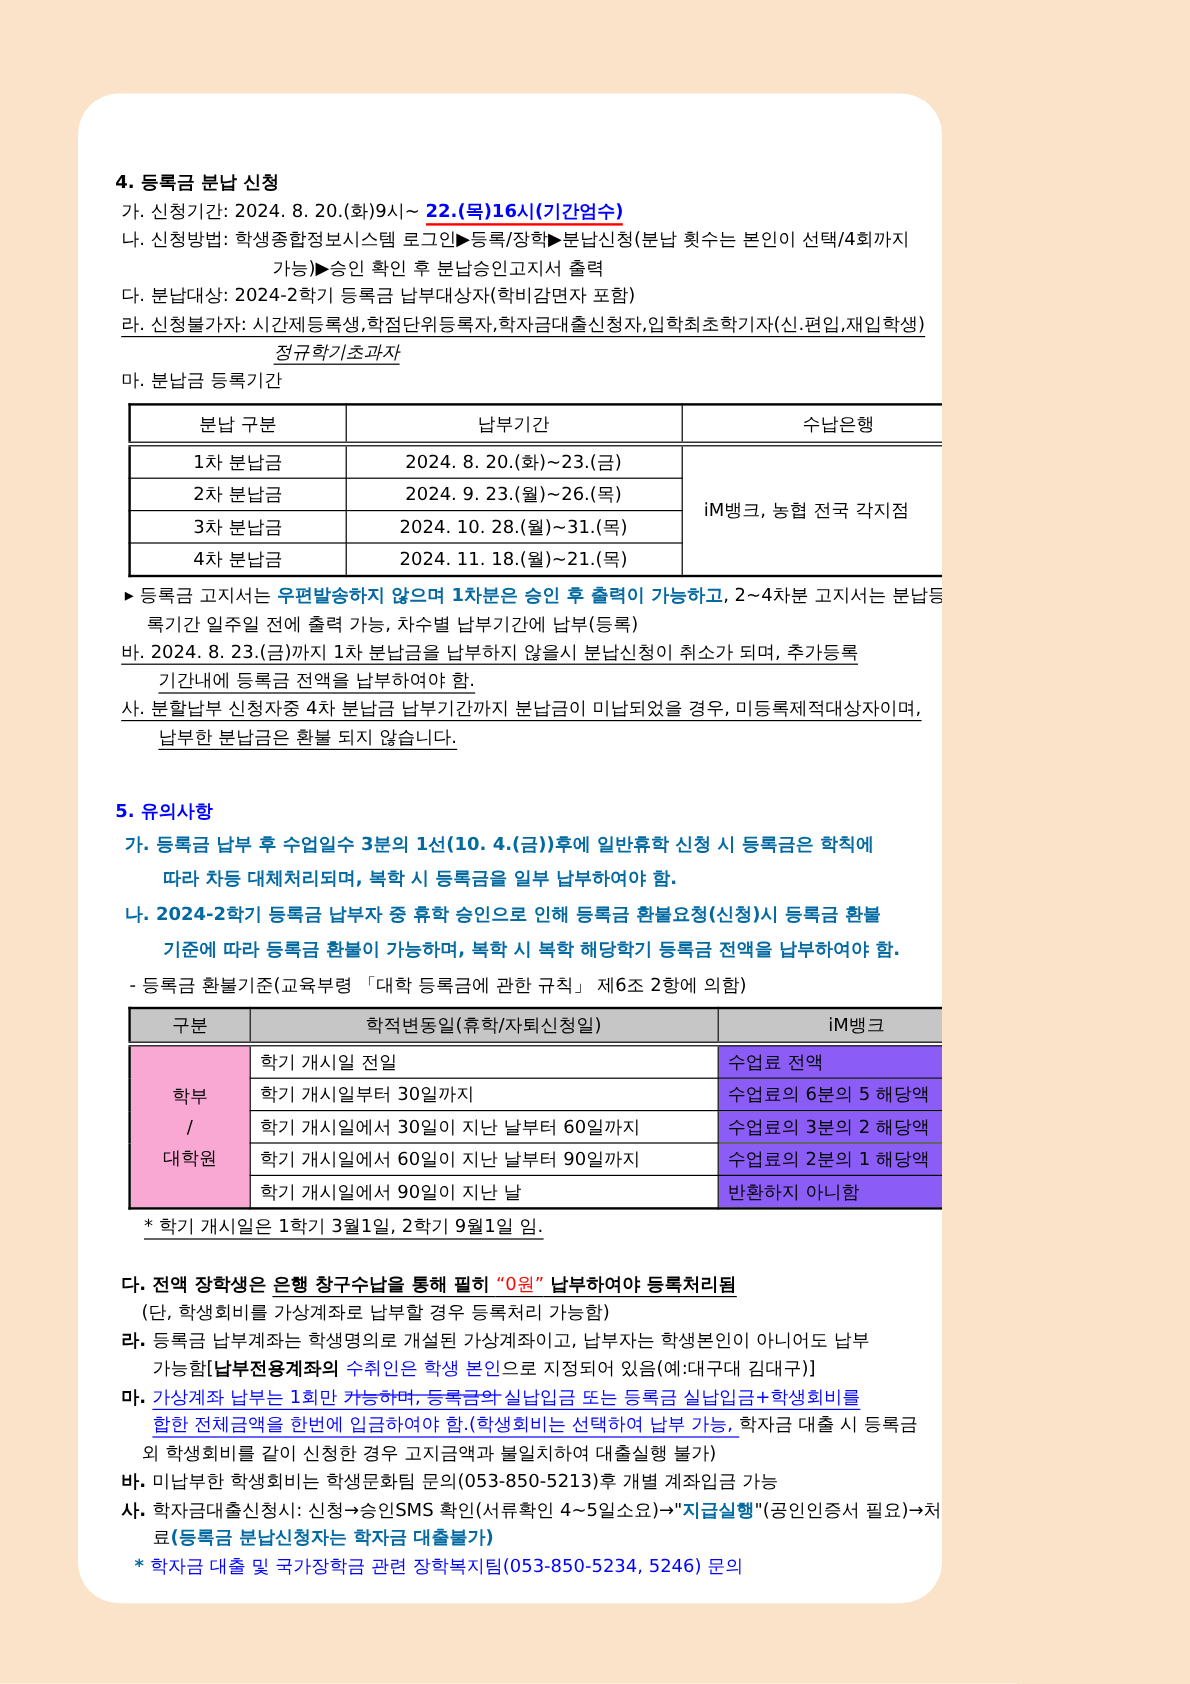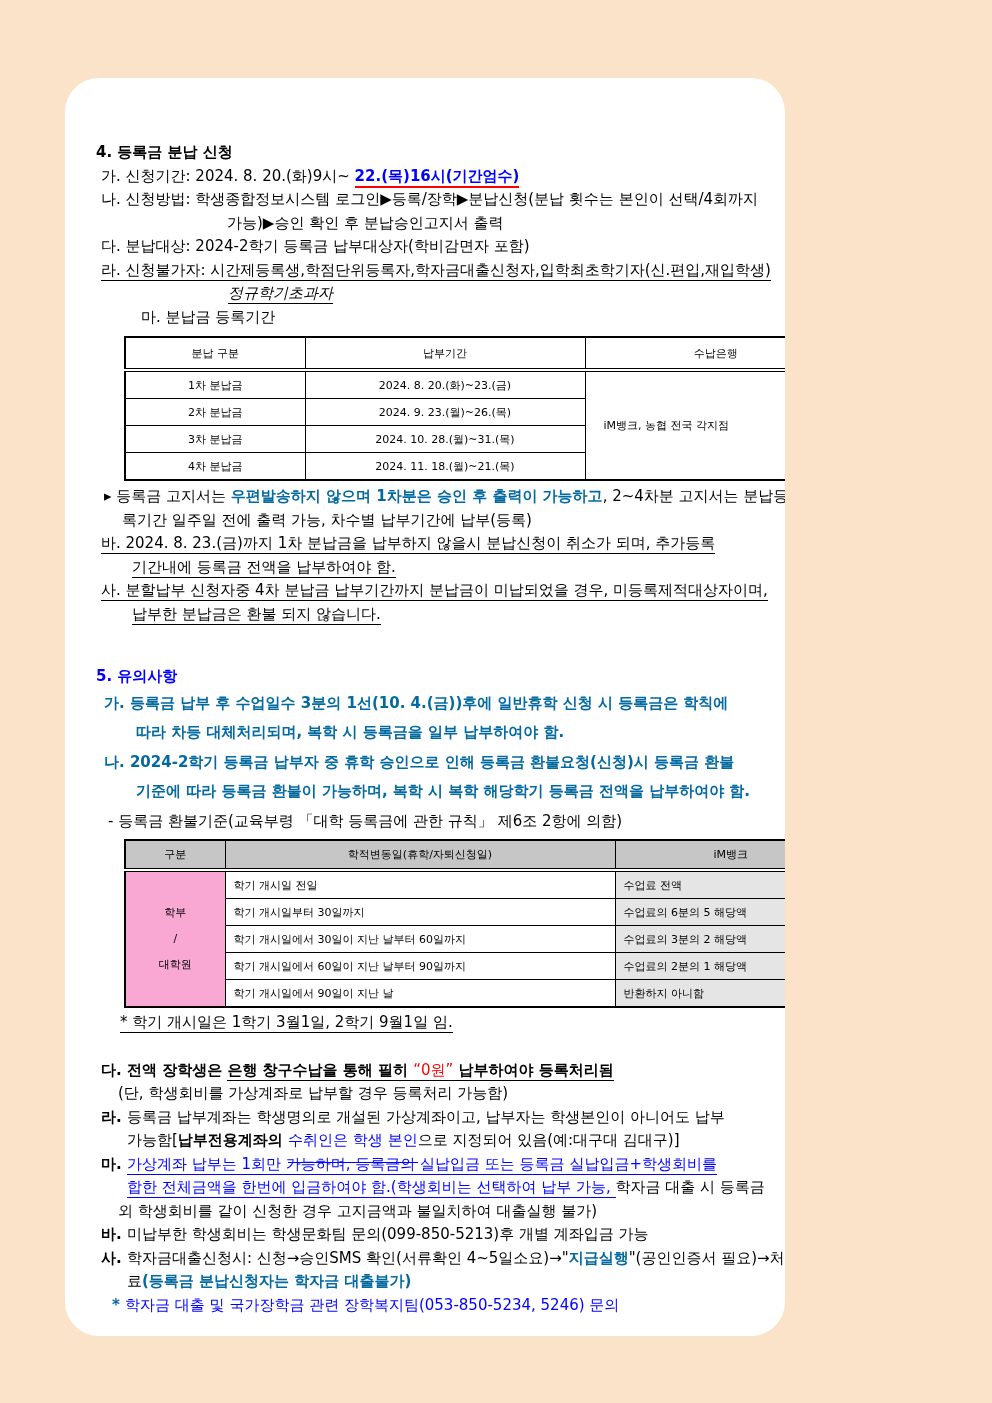--- a/index.html
+++ b/index.html
@@ -29,59 +29,59 @@
   .seg-ub { color:#000; font-weight:bold; border-bottom:1.5px solid #000; padding-bottom:1px; }
   .seg-rbu{ color:#ff0000; font-weight:normal; border-bottom:1.5px solid #000; padding-bottom:1px; }
   .seg-bl { color:#0000ff; }
   .seg-blu{ color:#0000ff; border-bottom:1.5px solid #0000ff; padding-bottom:1px; }
   .seg-blbu{ color:#0000ff; font-weight:normal; border-bottom:1.5px solid #0000ff; padding-bottom:13px; }
   .seg-deadline { color:#0000ff; font-weight:bold; border-bottom:2px solid #ff0000; padding-bottom:1px; }
 
   
   table.tbl {
     border-collapse:collapse; table-layout:fixed;
-    margin-left:28px; border:2px solid #000;
-    font-size:11px;
+    margin-left:11px; border:2px solid #000;
+    font-size:15px;
   }
   table.tbl th, table.tbl td {
     border:1px solid #000; font-weight:normal;
     text-align:center; vertical-align:middle; padding:0;
     overflow:hidden; white-space:nowrap;
   }
   table.t1 { margin-top:7px; margin-bottom:4px; }
   table.t1 col.c1 { width:180px; } table.t1 col.c2 { width:280px; } table.t1 col.c3 { width:262px; }
   table.t1 thead th { height:30px; border-bottom:4px double #000; }
   table.t1 tbody td { height:26px; }
   table.t1 td.bank { text-align:left; padding-left:18px; }
 
   table.t2 { margin-top:3px; margin-bottom:3px; }
   table.t2 col.c1 { width:100px; } table.t2 col.c2 { width:390px; } table.t2 col.c3 { width:232px; }
   table.t2 thead th { height:27px; border-bottom:4px double #000; background:#c6c6c6; }
   table.t2 tbody td { height:26px; }
   table.t2 td.chg { text-align:left; padding-left:8px; background:#ffffff; }
-  table.t2 td.amt { text-align:left; padding-left:8px; background:#e5e5e5; }
+  table.t2 td.amt { text-align:left; padding-left:8px; background:#8b5cf6; }
   table.t2 td.grp { background:#f9a8d4; }
   table.t2 td.grp div { line-height:26px; }
 </style>
 </head>
 <body>
 
 <div class="card">
   <div class="content">
 
     <div class="line sec-title">4. 등록금 분납 신청</div>
 
     <div>
         <div class="line" style="padding-left: 5px;"><span class="seg-p">가. 신청기간: 2024. 8. 20.(화)9시~ </span><span class="seg-deadline">22.(목)16시(기간엄수)</span></div>
         <div class="line" style="padding-left: 5px;"><span class="seg-p">나. 신청방법: 학생종합정보시스템 로그인▶등록/장학▶분납신청(분납 횟수는 본인이 선택/4회까지</span></div>
         <div class="line" style="padding-left: 131px;"><span class="seg-p">가능)▶승인 확인 후 분납승인고지서 출력</span></div>
         <div class="line" style="padding-left: 5px;"><span class="seg-p">다. 분납대상: 2024-2학기 등록금 납부대상자(학비감면자 포함)</span></div>
         <div class="line" style="padding-left: 5px;"><span class="seg-u">라. 신청불가자: 시간제등록생,학점단위등록자,학자금대출신청자,입학최초학기자(신.편입,재입학생)</span></div>
         <div class="line" style="padding-left: 132px; font-style: italic;"><span class="seg-u">정규학기초과자</span></div>
-        <div class="line" style="padding-left: 5px; margin-left: 40px;"><span class="seg-p">마. 분납금 등록기간</span></div>
+        <div class="line" style="padding-left: 5px;"><span class="seg-p">마. 분납금 등록기간</span></div>
       </div>
 
     <table class="tbl t1">
       <colgroup>
           <col class="c1">
           <col class="c2">
           <col class="c3">
         </colgroup>
       <thead>
         <tr>
@@ -174,20 +174,20 @@
 
     <div>
         <div class="line" style="padding-left: 24px;"><span class="seg-u">* 학기 개시일은 1학기 3월1일, 2학기 9월1일 임.</span></div>
         <div class="line" style="padding-left: 5px; margin-top: 24px;"><span class="seg-b">다. 전액 장학생은 </span><span class="seg-ub">은행 창구수납을 통해 필히 </span><span class="seg-rbu">“0원”</span><span class="seg-ub"> 납부하여야 등록처리됨</span></div>
         <div class="line" style="padding-left: 22px;"><span class="seg-p">(단, 학생회비를 가상계좌로 납부할 경우 등록처리 가능함)</span></div>
         <div class="line" style="padding-left: 5px;"><span class="seg-b">라. </span><span class="seg-p">등록금 납부계좌는 학생명의로 개설된 가상계좌이고, 납부자는 학생본인이 아니어도 납부</span></div>
         <div class="line" style="padding-left: 31px;"><span class="seg-p">가능함[</span><span class="seg-b">납부전용계좌의 </span><span class="seg-blbu">수취인은 학생 본인</span><span class="seg-p">으로 지정되어 있음(예:대구대 김대구)]</span></div>
         <div class="line" style="padding-left: 5px;"><span class="seg-b">마. </span><span class="seg-blu">가상계좌 납부는 1회만 가능하며, 등록금의 실납입금 또는 등록금 실납입금+학생회비를</span></div>
         <div class="line" style="padding-left: 31px;"><span class="seg-blu">합한 전체금액을 한번에 입금하여야 함.(학생회비는 선택하여 납부 가능, </span><span class="seg-p">학자금 대출 시 등록금</span></div>
         <div class="line" style="padding-left: 22px;"><span class="seg-p">외 학생회비를 같이 신청한 경우 고지금액과 불일치하여 대출실행 불가)</span></div>
-        <div class="line" style="padding-left: 5px;"><span class="seg-b">바. </span><span class="seg-p">미납부한 학생회비는 학생문화팀 문의(099-850-5213)후 개별 계좌입금 가능</span></div>
+        <div class="line" style="padding-left: 5px;"><span class="seg-b">바. </span><span class="seg-p">미납부한 학생회비는 학생문화팀 문의(053-850-5213)후 개별 계좌입금 가능</span></div>
         <div class="line" style="padding-left: 5px;"><span class="seg-b">사. </span><span class="seg-p">학자금대출신청시: 신청→승인SMS 확인(서류확인 4~5일소요)→"</span><span class="seg-rb">지급실행</span><span class="seg-p">"(공인인증서 필요)→처리완</span></div>
         <div class="line" style="padding-left: 31px;"><span class="seg-p">료</span><span class="seg-rb">(등록금 분납신청자는 학자금 대출불가)</span></div>
         <div class="line" style="padding-left: 16px;"><span class="seg-rb">* </span><span class="seg-bl">학자금 대출 및 국가장학금 관련 장학복지팀(053-850-5234, 5246) 문의</span></div>
       </div>
 
   </div>
 </div>
 
 </body></html>

